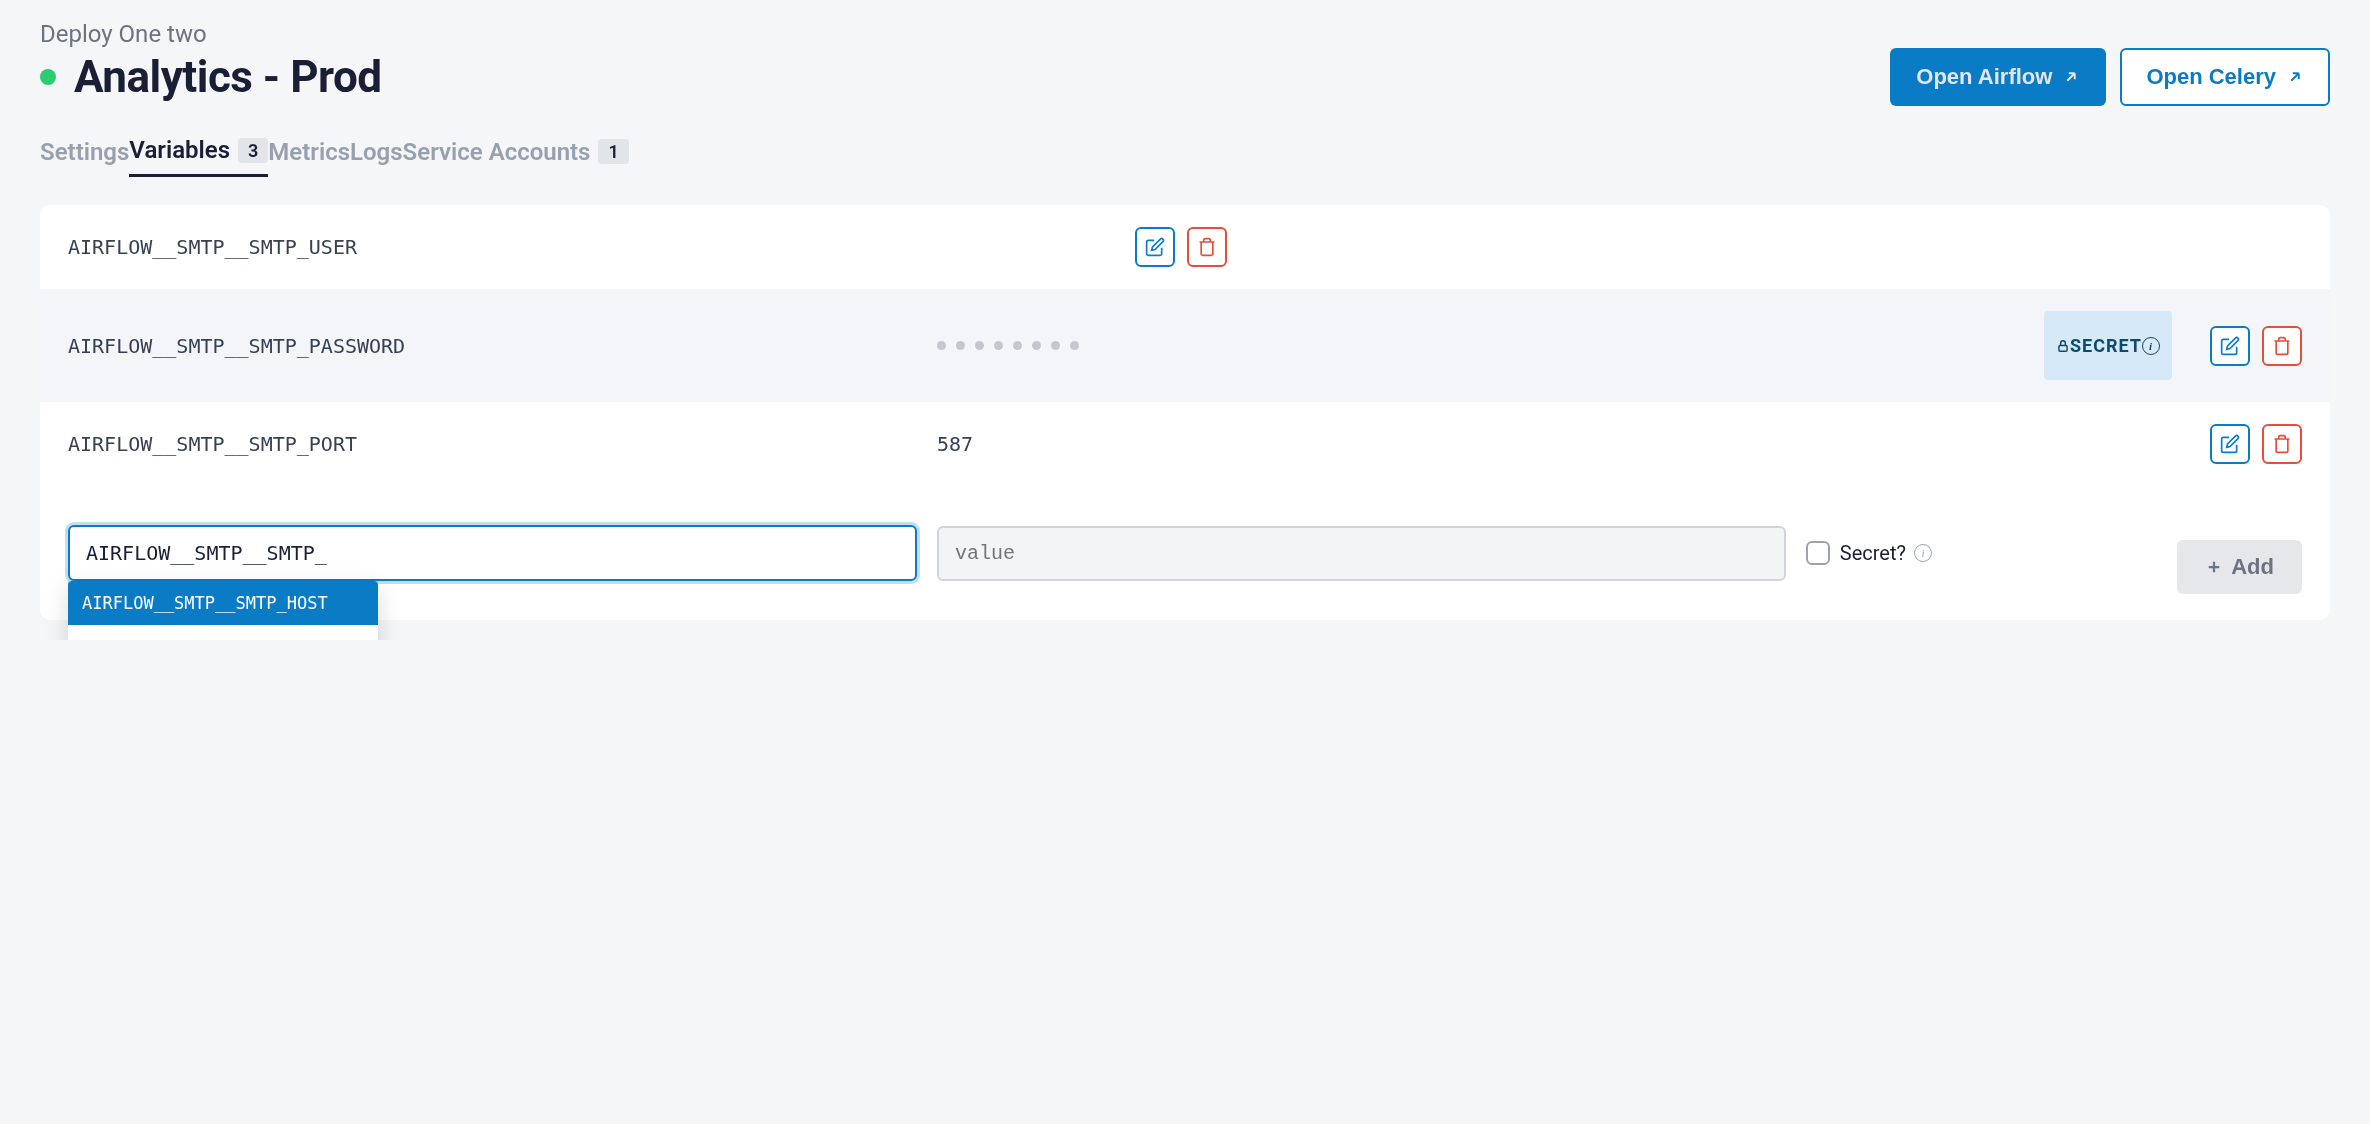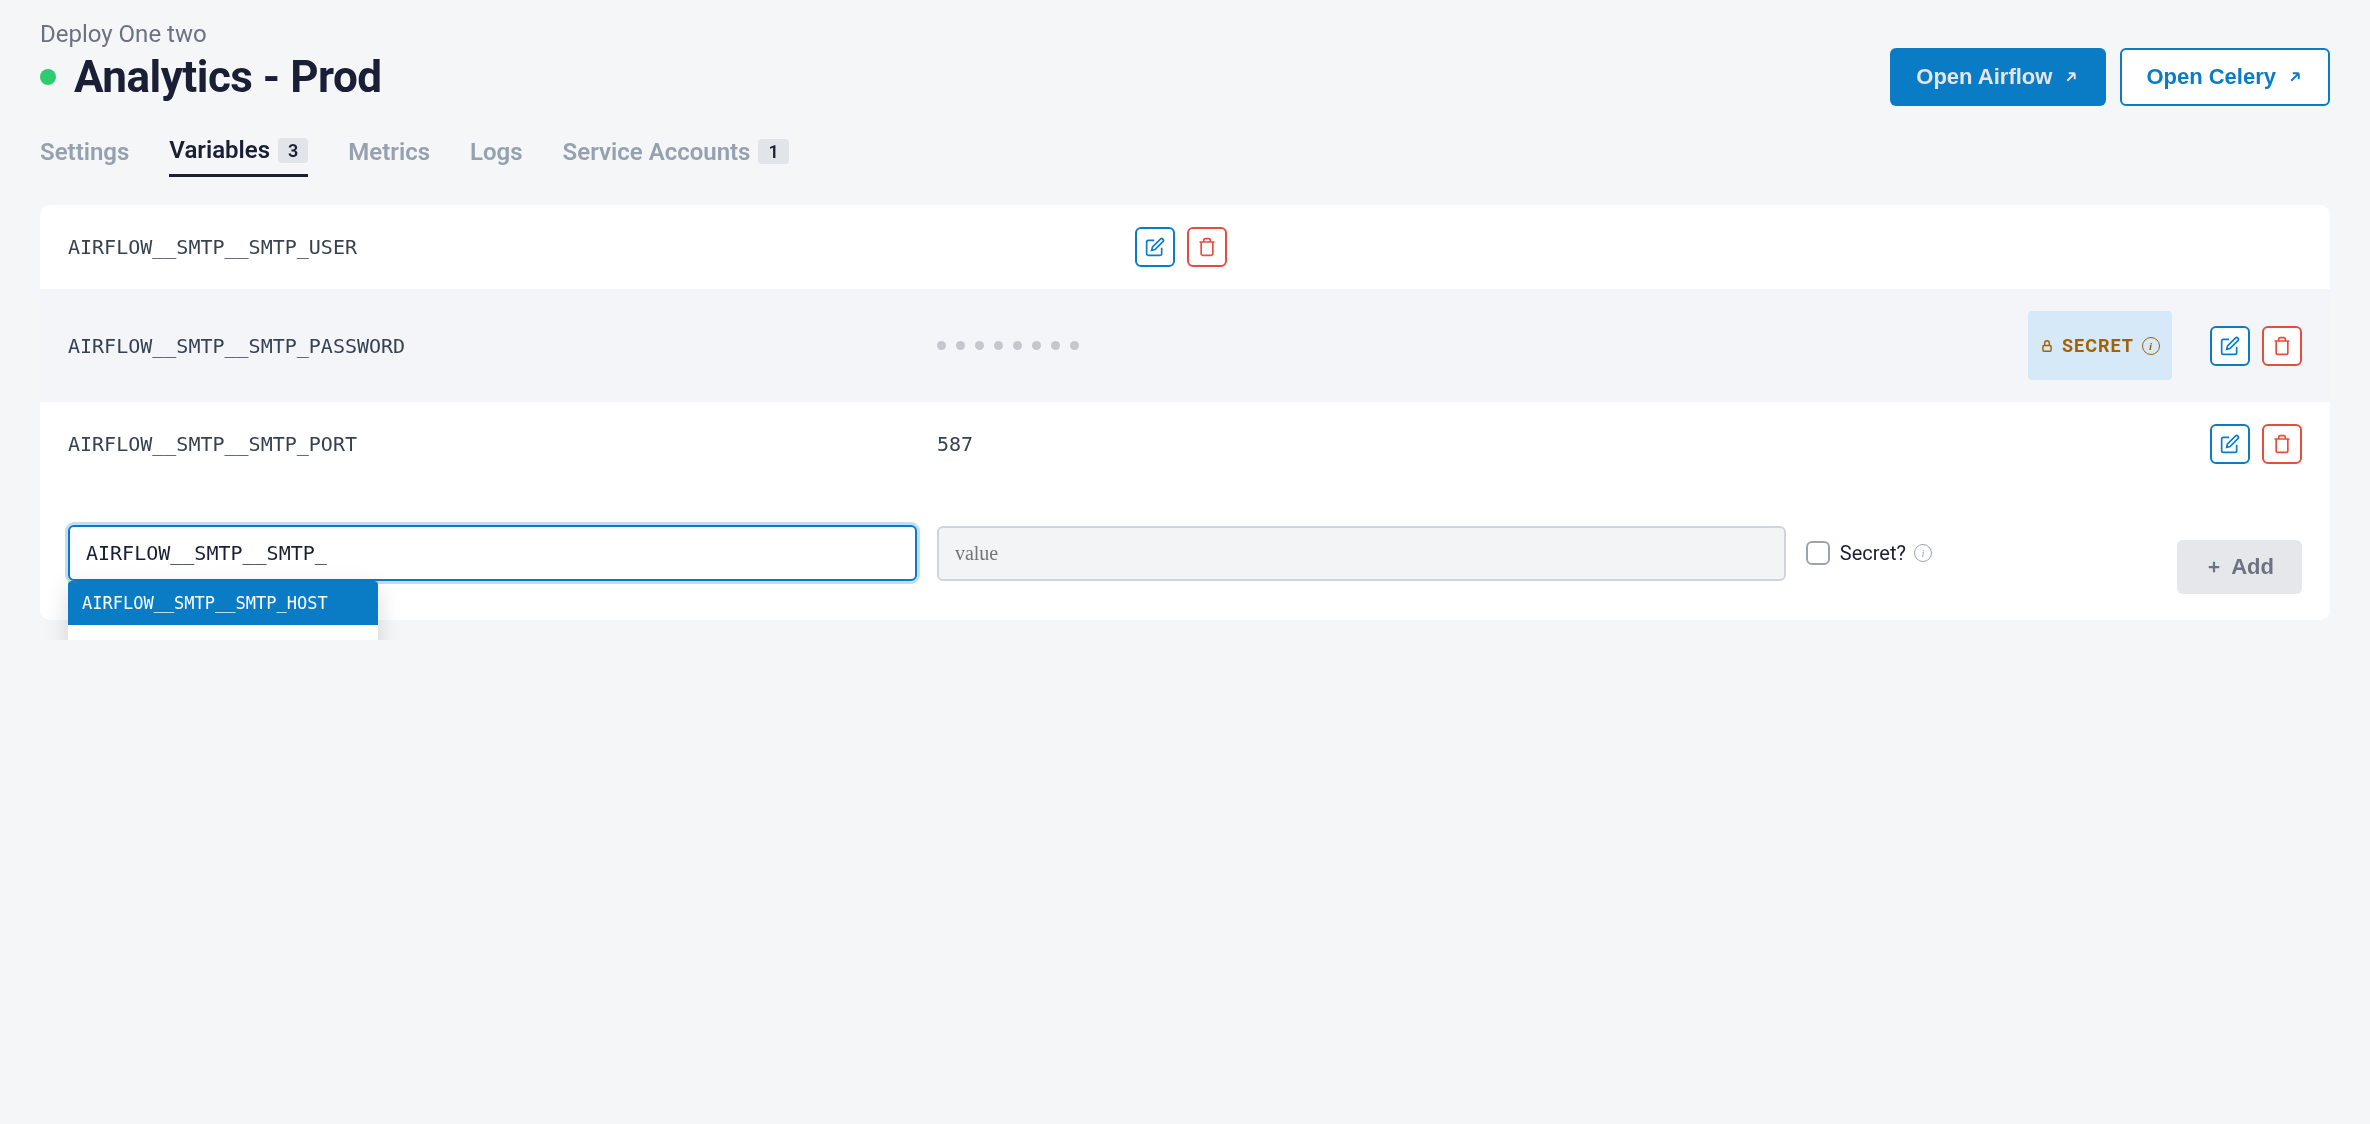--- a/index.html
+++ b/index.html
@@ -55,21 +55,20 @@
       background: #0a7cc5;
       color: #e5e5e5;
     }
     .btn-outline {
       background: #fff;
       color: #0a7cc5;
       border: 2px solid #0a7cc5;
     }
     .tabs {
       display: flex;
-      gap: 40px;
       margin-bottom: 28px;
     }
     .tab {
       font-size: 24px;
       font-weight: 600;
       color: #97a0af;
       padding-bottom: 10px;
       cursor: pointer;
       display: flex;
       align-items: center;
@@ -146,23 +145,23 @@
       width: 9px; height: 9px; border-radius: 50%; background: #c4c8ce;
     }
     .secret-badge-col {
       flex: 0 0 160px;
       display: flex;
       justify-content: flex-end;
     }
     .secret-badge {
       display: inline-flex;
       align-items: center;
-      gap: 8px;
+      gap: 0;
       background: #d6e9f8;
-      color: #a16207;
+      color: #0c4a6e;
       font-size: 18px;
       font-weight: 700;
       letter-spacing: 1px;
       padding: 24px 12px;
       border-radius: 4px;
     }
     .row-actions {
       flex: 0 0 110px;
       display: flex;
       gap: 12px;
@@ -202,21 +201,21 @@
       color: #1a1f36;
     }
     .text-input.focused {
       border: 2px solid #0a7cc5;
       box-shadow: 0 0 0 3px rgba(10,124,197,0.25);
       outline: none;
     }
     .value-input {
       flex: 0 0 38%;
       padding: 14px 16px;
-      font-family: Liberation Serif, serif;
+      font-family: Liberation Mono, monospace;
       font-size: 20px;
       border: 2px solid #d1d5db;
       border-radius: 6px;
       background: #f3f4f6;
       color: #9ca3af;
     }
     .secret-toggle {
       display: flex;
       align-items: center;
       gap: 10px;

